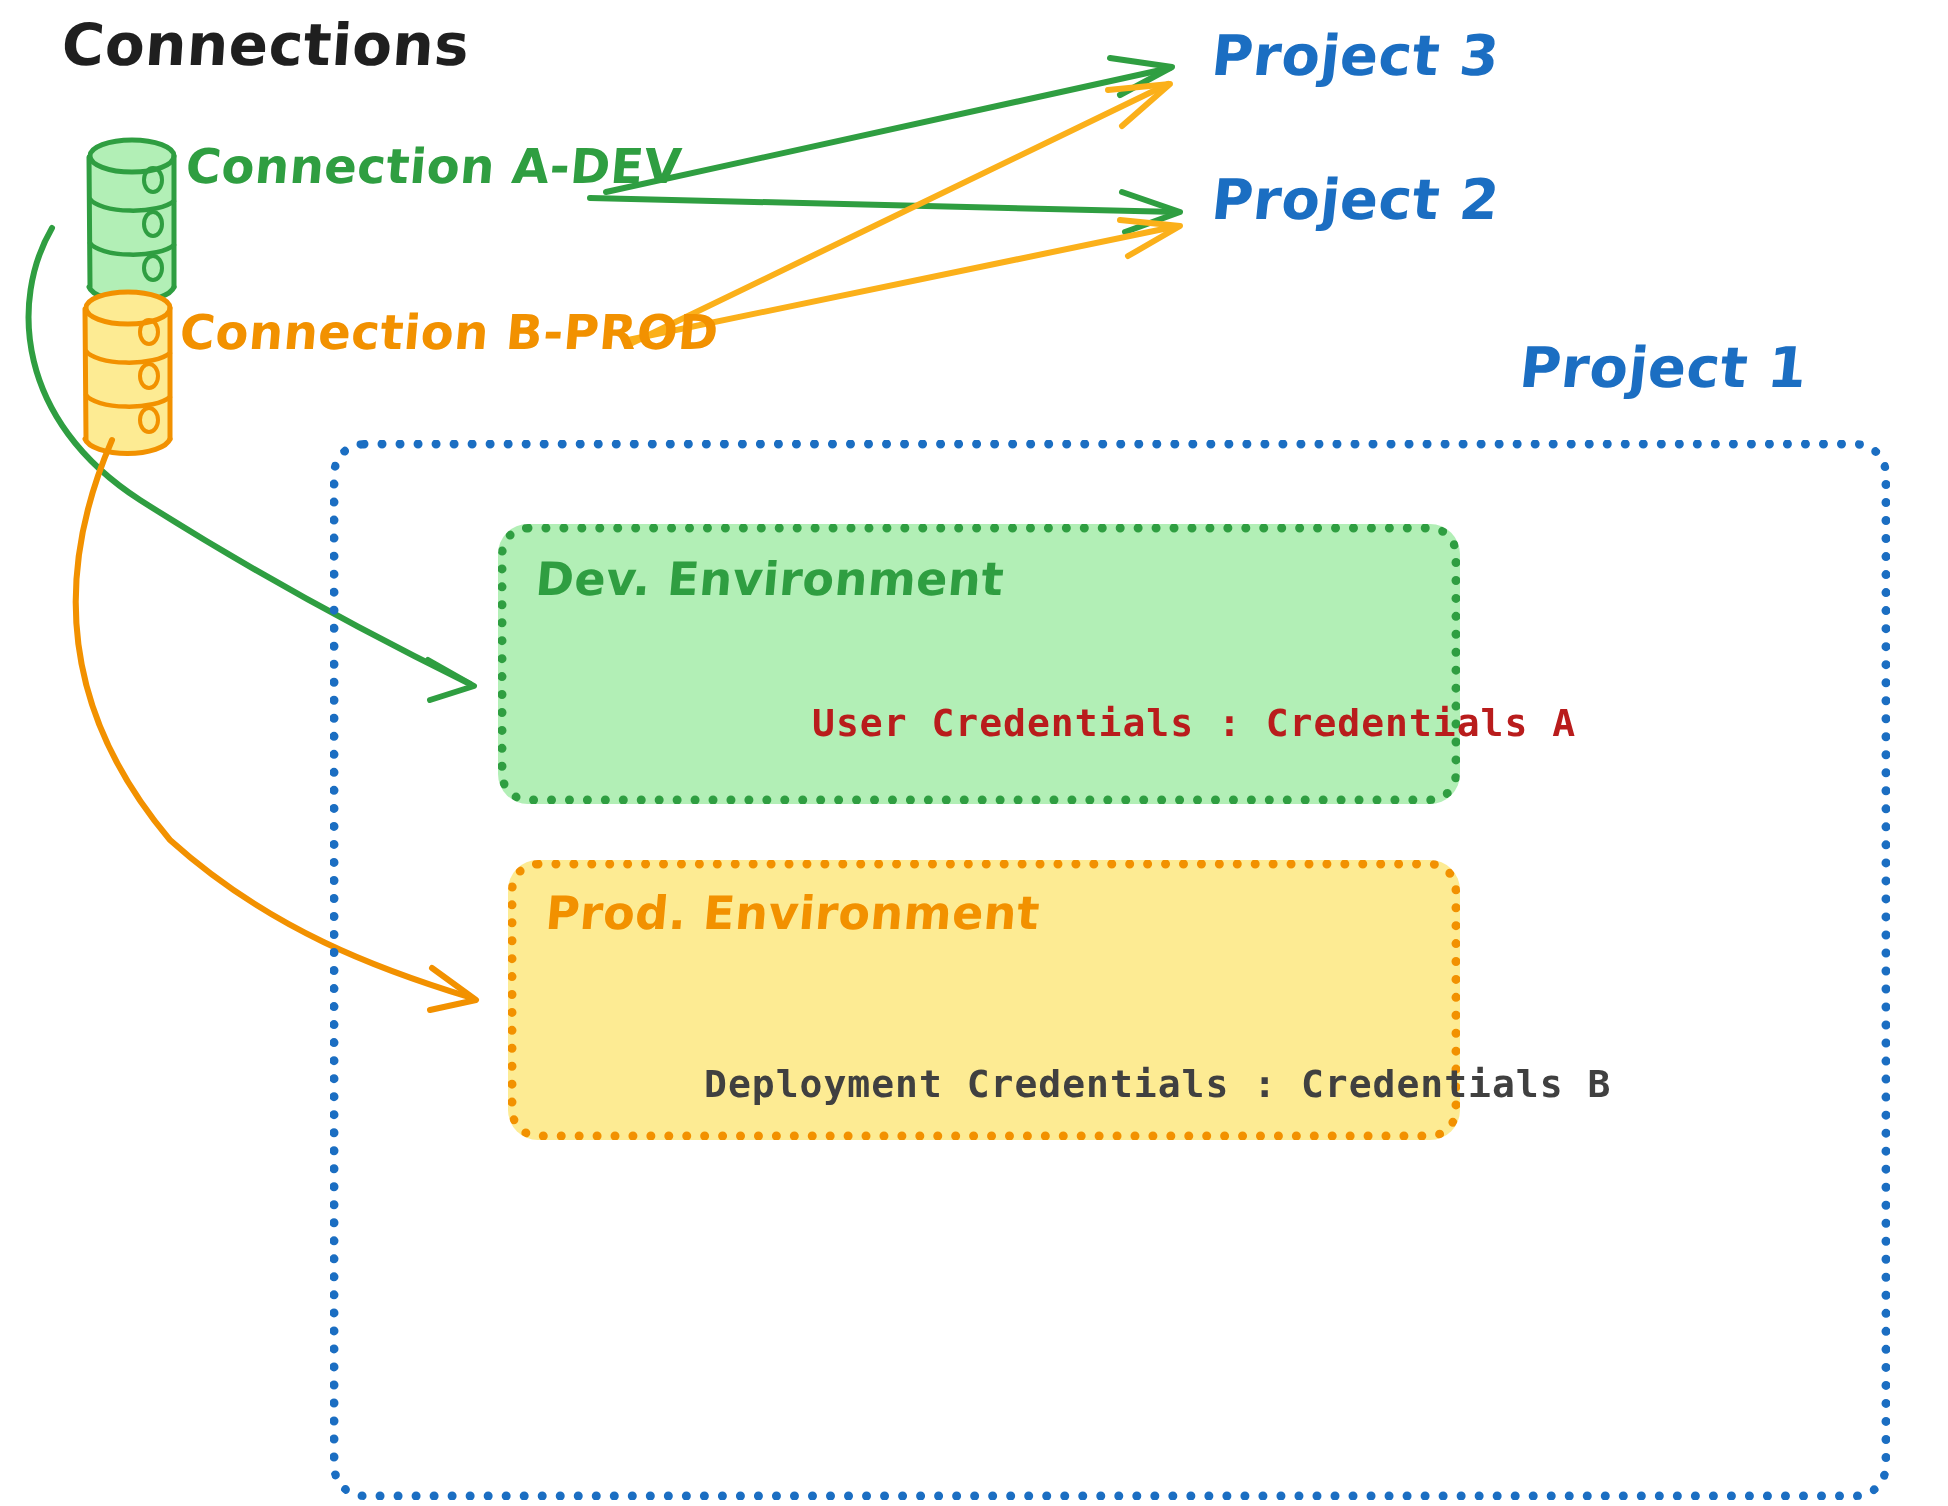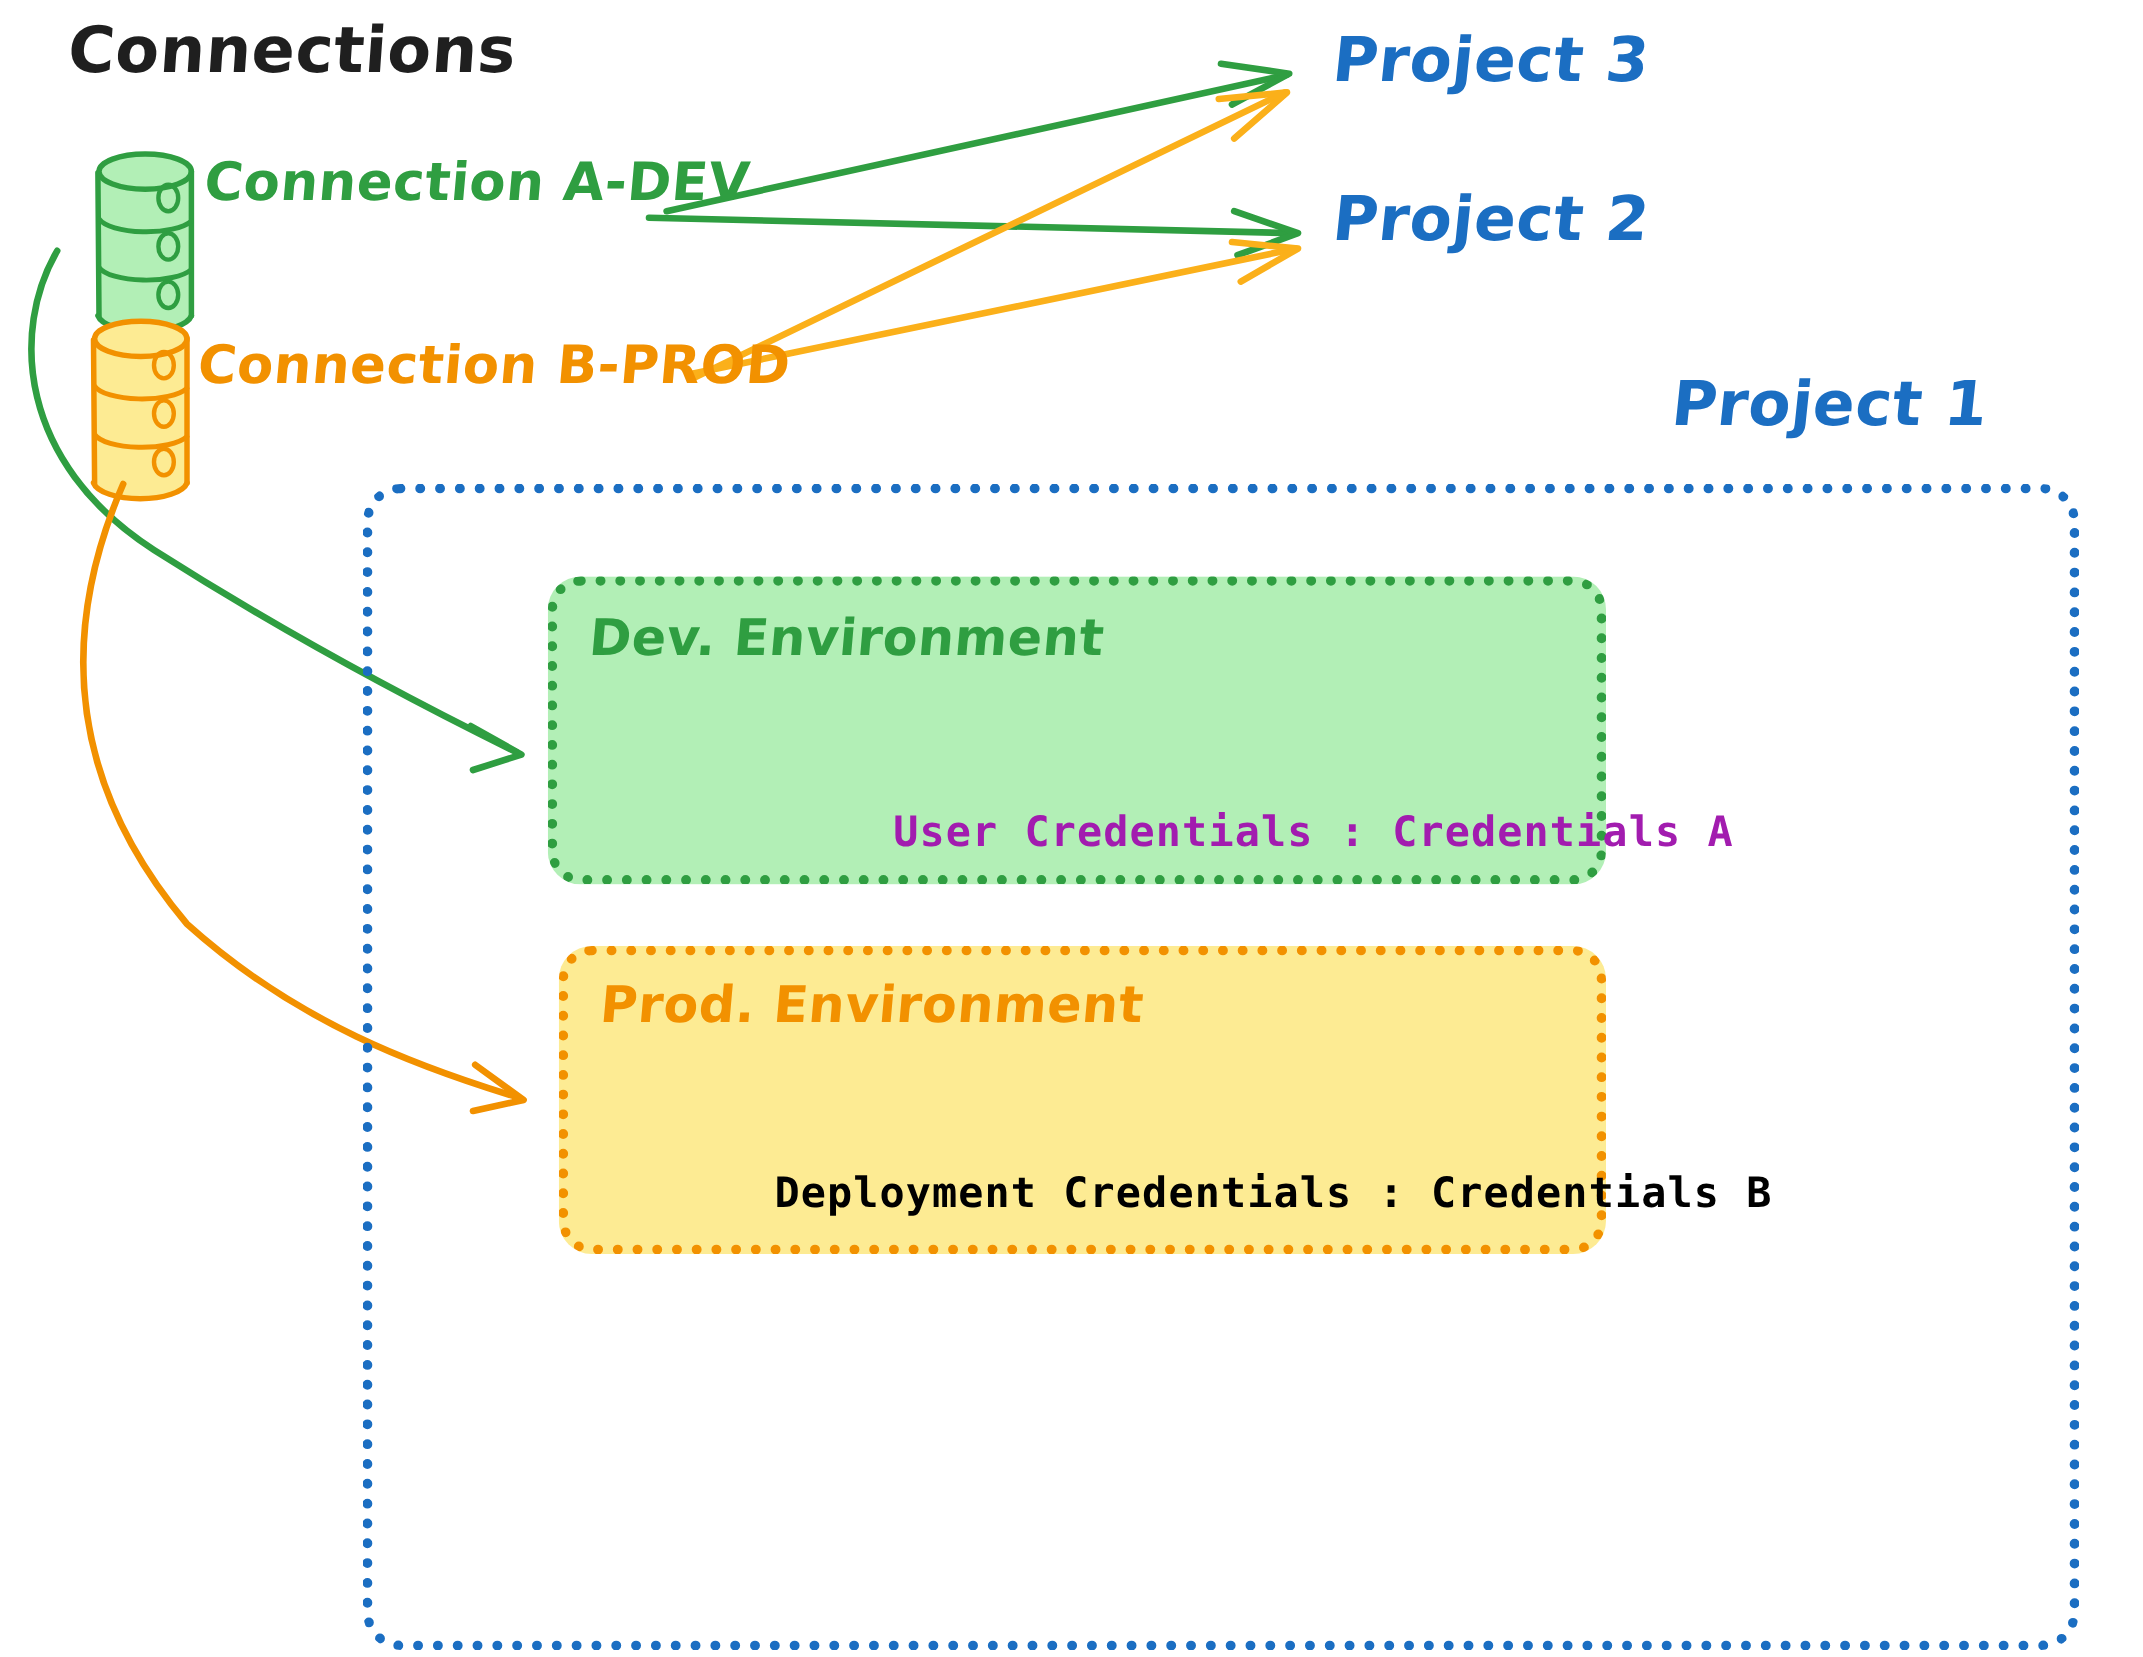--- a/index.html
+++ b/index.html
@@ -81,30 +81,30 @@
   #prod-env-title {
     left: 546px;
     top: 890px;
     font-size: 46px;
     color: #f29100;
     transform: skewX(-5deg);
   }
   
   #dev-cred {
     left: 812px;
-    top: 737px;
+    top: 704px;
     font-size: 38px;
-    color: #a21caf;
+    color: #b91c1c;
     letter-spacing: 1px;
   }
   #prod-cred {
     left: 704px;
     top: 1065px;
     font-size: 38px;
-    color: #000000;
+    color: #404040;
     letter-spacing: 1px;
   }
   
   .box {
     position: absolute;
     box-sizing: border-box;
   }
   #project1-box {
     left: 330px;
     top: 440px;

